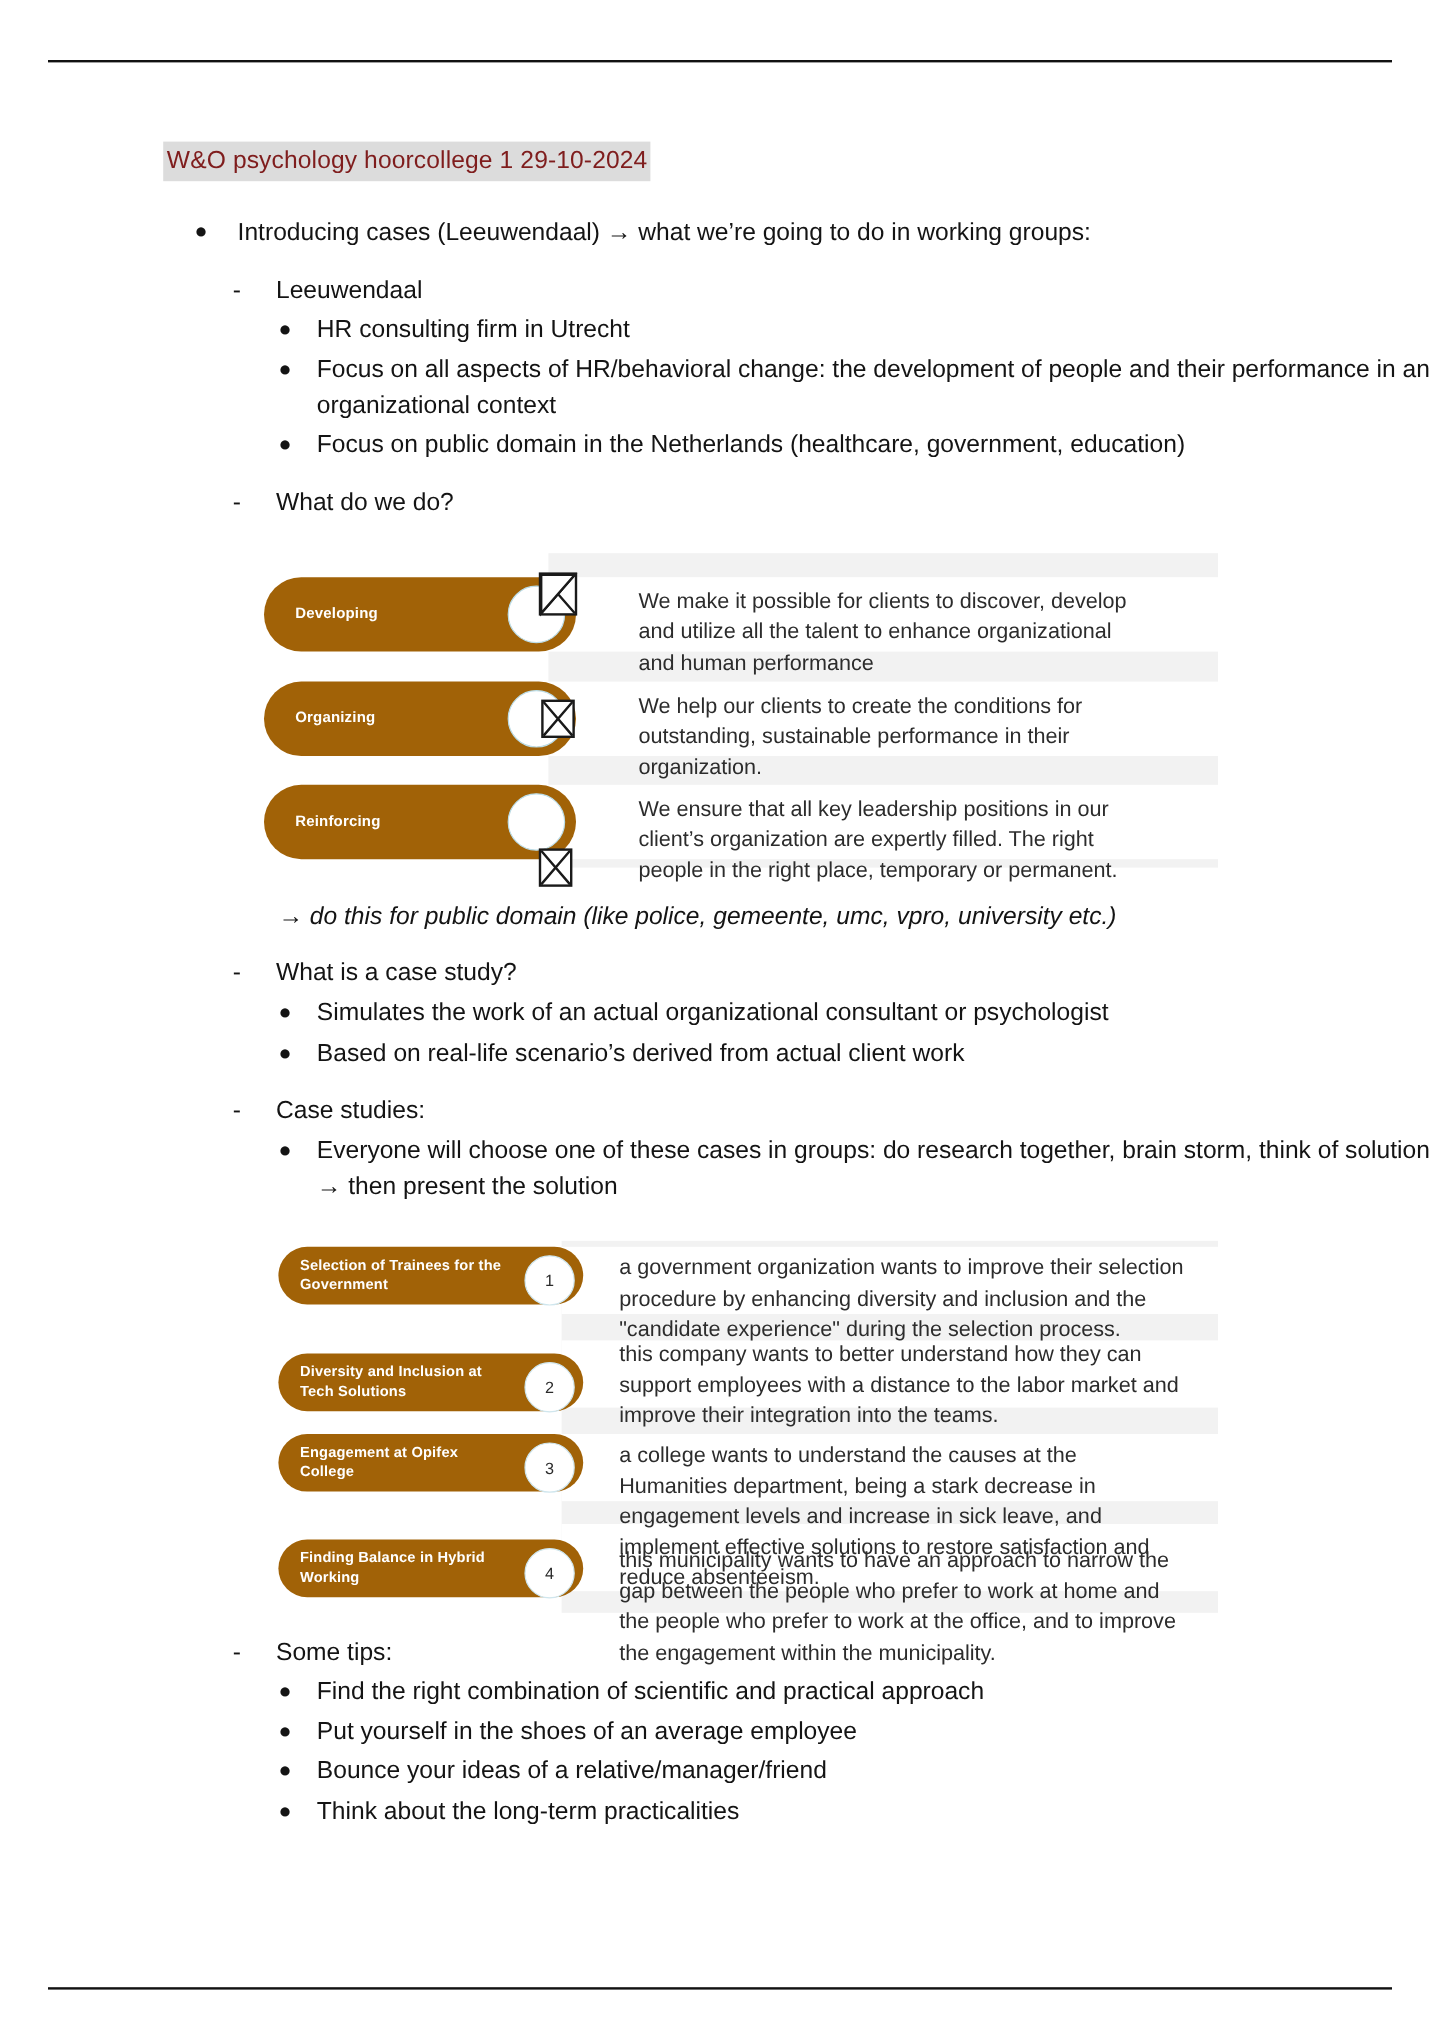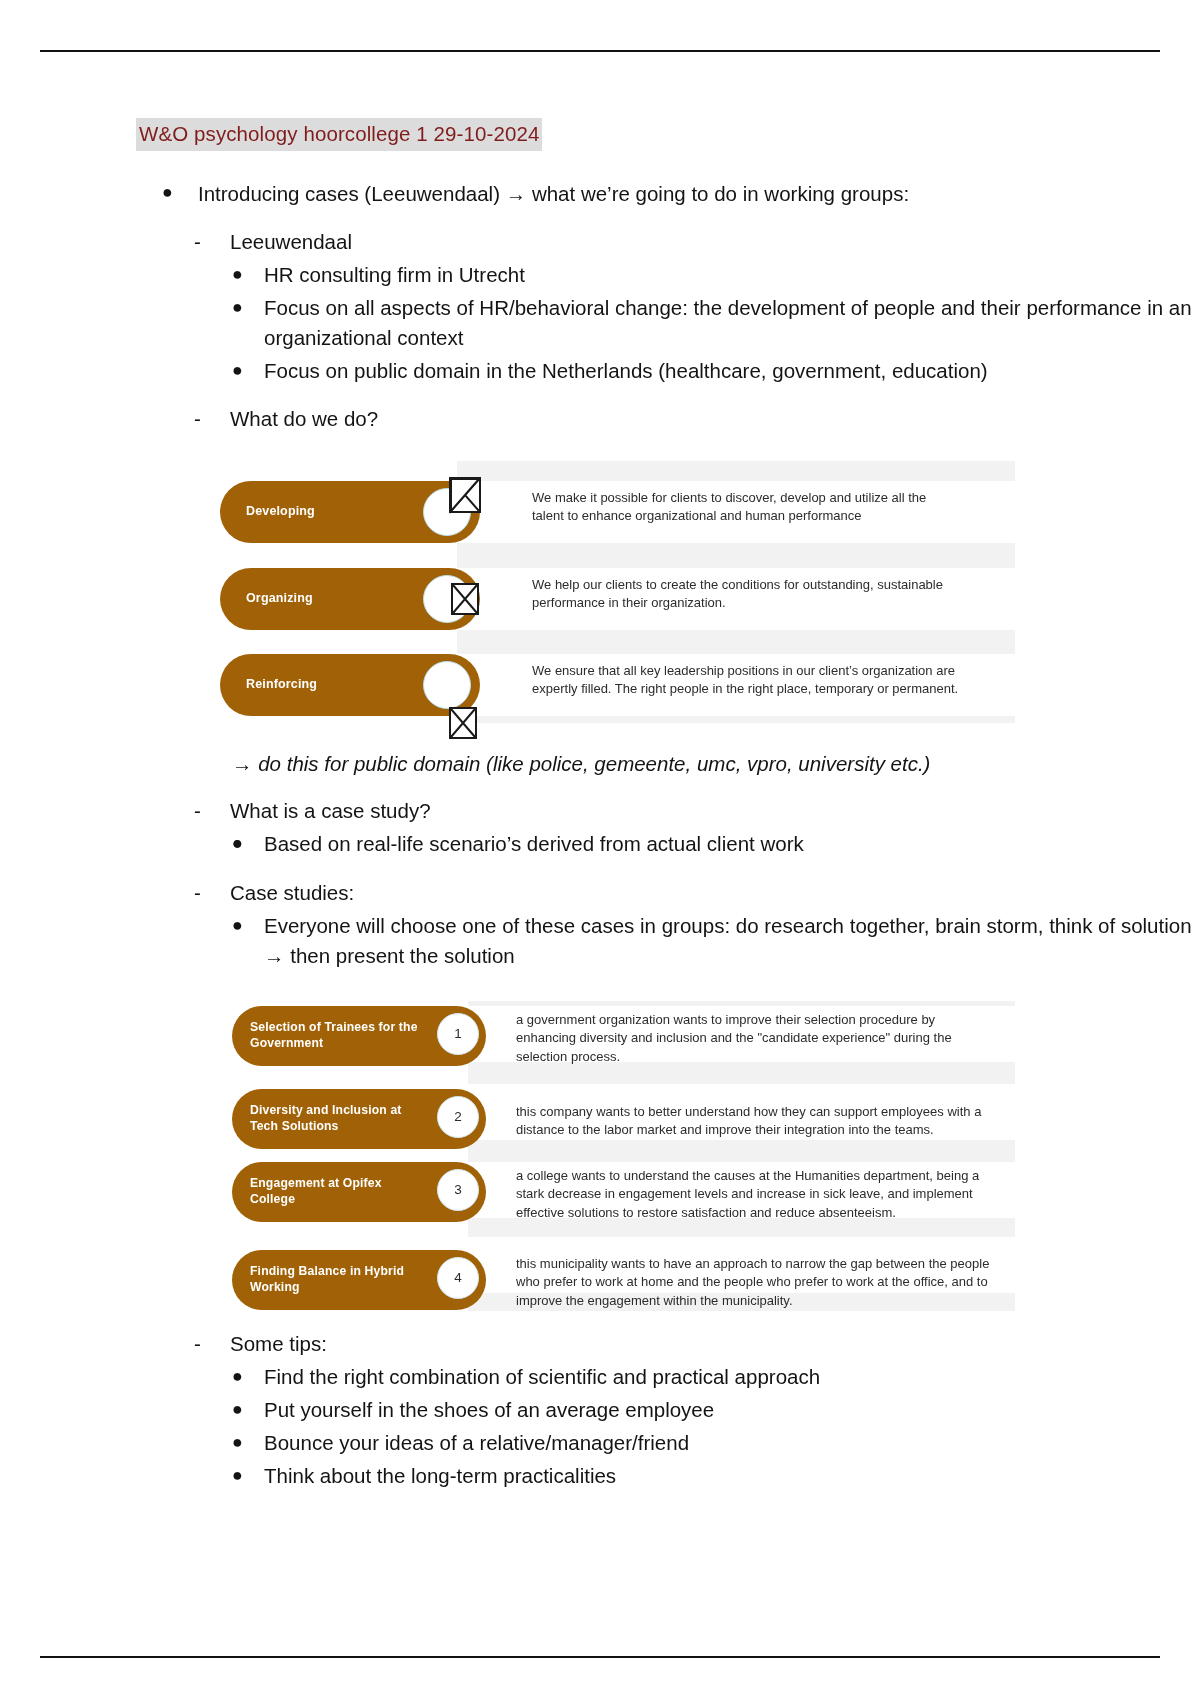--- a/index.html
+++ b/index.html
@@ -168,21 +168,21 @@
     justify-content: center;
     box-sizing: border-box;
   }
   .circle-num {
     font-size: 13.5px;
     font-weight: normal;
     color: #2b2b2b;
   }
   .desc {
     position: relative;
-    font-size: 13px;
+    font-size: 18px;
     line-height: 1.42;
     color: #2c2c2c;
     box-sizing: border-box;
   }
 
   
   .slide1 {
     height: 262px;
     margin-left: 220px;
     width: 795px;
@@ -260,21 +260,21 @@
   .slide2 .row-band {
     position: absolute;
     left: 236px;
     width: 547px;
     height: 56px;
     background: #ffffff;
     z-index: 1;
   }
   .slide2 .pill {
     width: 254px;
-    height: 60px;
+    height: 48px;
     padding: 0 58px 0 18px;
     font-size: 12.2px;
   }
   .slide2 .circle {
     width: 42px;
     height: 42px;
     right: 7px;
     top: 7px;
     border: 1px solid #cfe6ee;
   }
@@ -391,20 +391,21 @@
 
     <ul class="lvl1">
       <li style="list-style:none; margin-top:0;">
         <ul class="lvl2">
           <li>
             <span class="marker">-</span>
             <span class="txt">What is a case study?</span>
             <ul class="lvl3">
               <li>
                 <span class="marker">●</span>
+                <span class="txt">Simulates the work of an actual organizational consultant or psychologist</span>
               </li>
               <li>
                 <span class="marker">●</span>
                 <span class="txt">Based on real-life scenario’s derived from actual client work</span>
               </li>
             </ul>
           </li>
 
           <li>
             <span class="marker">-</span>

